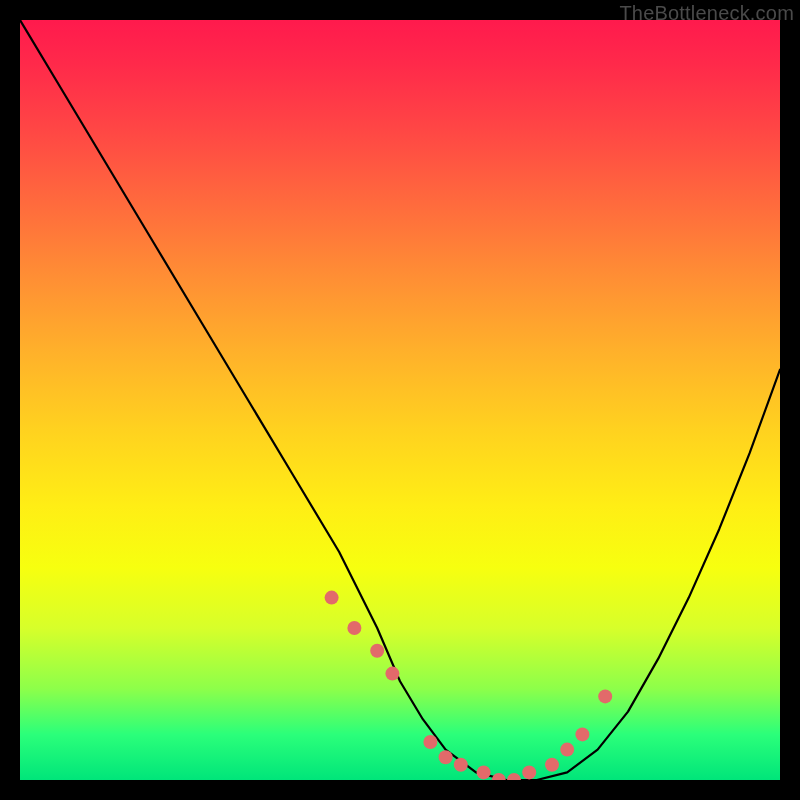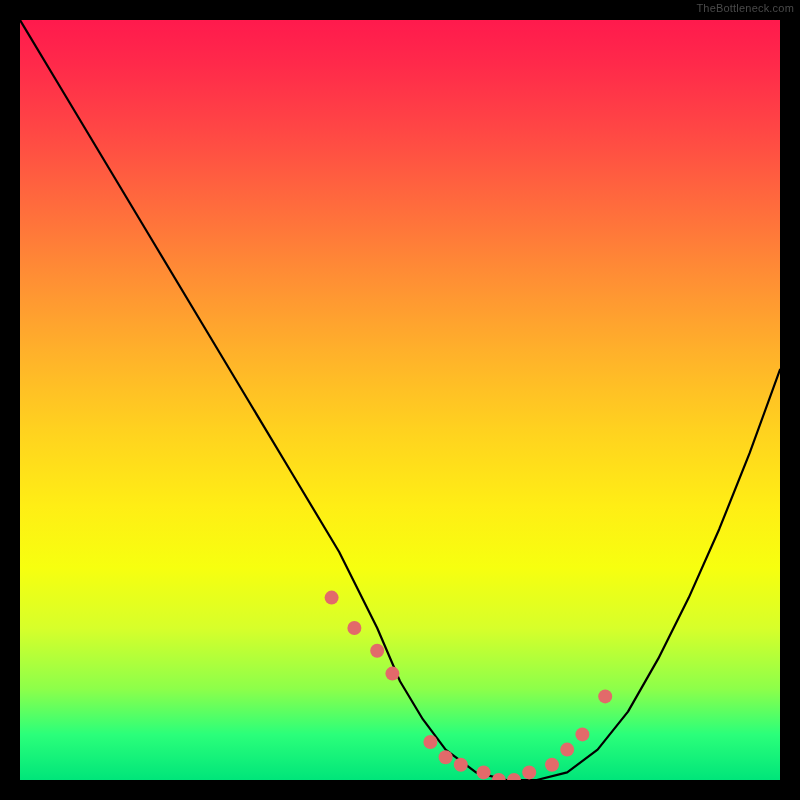--- a/index.html
+++ b/index.html
@@ -14,21 +14,21 @@
       #ff8f34 34%,
       #ffb22a 44%,
       #ffd21f 54%,
       #ffee15 64%,
       #f7ff0f 72%,
       #d7ff2a 80%,
       #8dff4a 88%,
       #2bff7a 94%,
       #00e57a 100%)}
   svg.curve{position:absolute;inset:0;width:760px;height:760px}
-  .watermark{position:absolute;top:2px;right:6px;color:#4a4a4a;font-size:11px;font-weight:500;letter-spacing:.2px}
+  .watermark{position:absolute;top:2px;right:6px;color:#4a4a4a;font-size:20px;font-weight:500;letter-spacing:.2px}
 </style>
 </head>
 <body>
 
 <div class="stage">
   <div class="watermark">TheBottleneck.com</div>
   <div class="plot-area">
     <div class="gradient"></div>
     <svg class="curve" viewBox="0 0 760 760" preserveAspectRatio="none">
       <path id="curve-path" fill="none" stroke="#000" stroke-width="2.2" stroke-linejoin="round" stroke-linecap="round" d="M0.0 0.0 L45.6 76.0 L91.2 152.0 L136.8 228.0 L182.4 304.0 L228.0 380.0 L273.6 456.0 L319.2 532.0 L357.2 608.0 L380.0 661.2 L402.8 699.2 L425.6 729.6 L456.0 752.4 L486.4 760.0 L516.8 760.0 L547.2 752.4 L577.6 729.6 L608.0 691.6 L638.4 638.4 L668.8 577.6 L699.2 509.2 L729.6 433.2 L760.0 349.6"></path>

